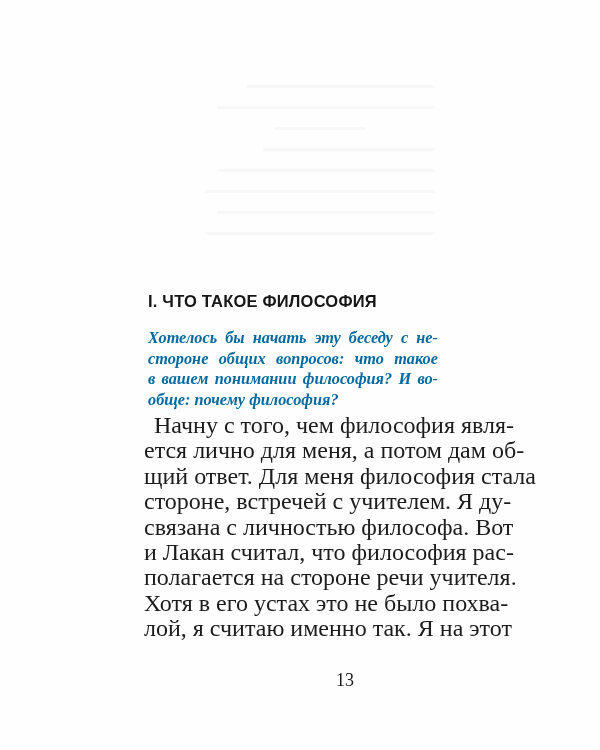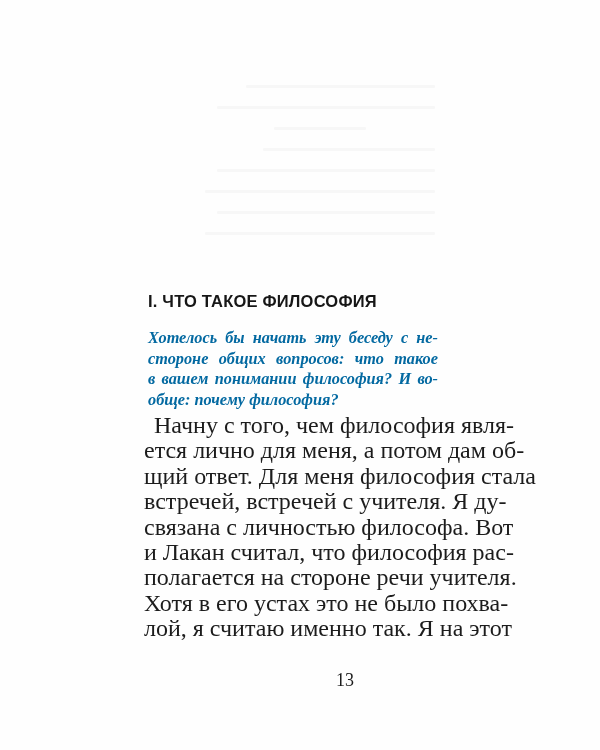--- a/index.html
+++ b/index.html
@@ -122,21 +122,21 @@
     <span class="q-line">Хотелось бы начать эту беседу с не-</span>
     <span class="q-line">стороне общих вопросов: что такое</span>
     <span class="q-line">в вашем понимании философия? И во-</span>
     <span class="q-line last">обще: почему философия?</span>
   </div>
 
   <div class="body-text">
     <span class="b-line indent">Начну с того, чем философия явля-</span>
     <span class="b-line">ется лично для меня, а потом дам об-</span>
     <span class="b-line">щий ответ. Для меня философия стала</span>
-    <span class="b-line">встречей, встречей с учителя. Я ду-</span>
+    <span class="b-line">стороне, встречей с учителем. Я ду-</span>
     <span class="b-line">связана с личностью философа. Вот</span>
     <span class="b-line">и Лакан считал, что философия рас-</span>
     <span class="b-line">полагается на стороне речи учителя.</span>
     <span class="b-line">Хотя в его устах это не было похва-</span>
     <span class="b-line">лой, я считаю именно так. Я на этот</span>
   </div>
 
   <div class="page-number">13</div>
 
 </div>

